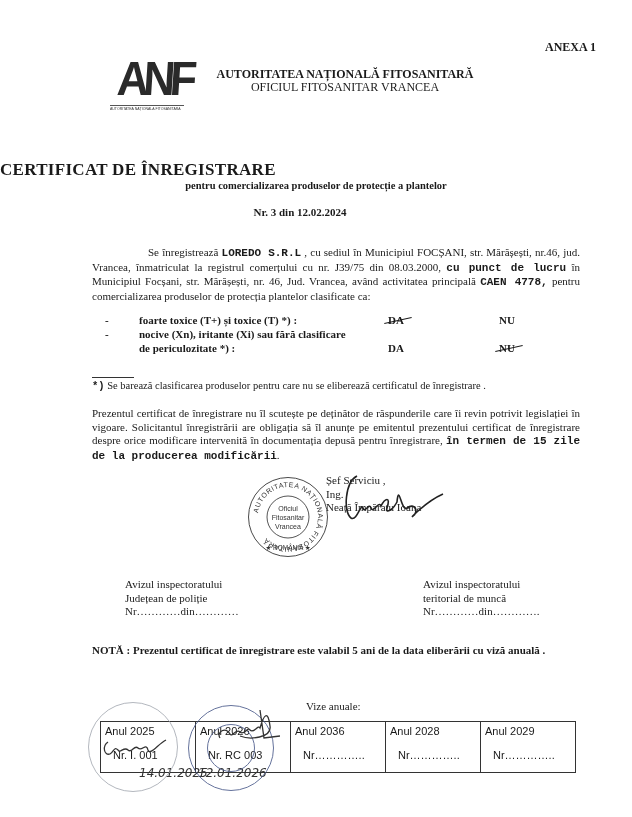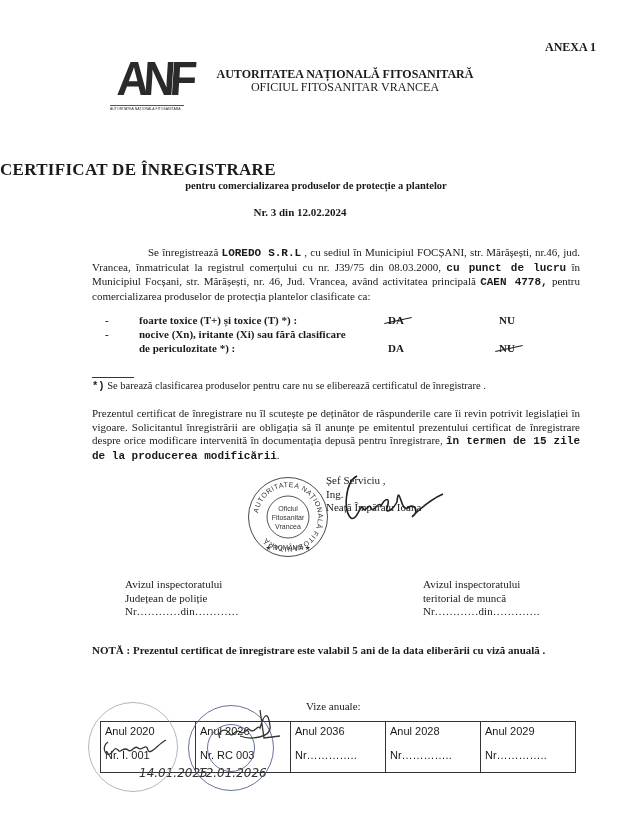--- a/index.html
+++ b/index.html
@@ -35,21 +35,21 @@
   .stamp { border:1.6px solid #4a4a4a; border-radius:50%; }
   .stamp-inner { border:1px solid #555; border-radius:50%; }
   .signer { left:326px; top:474px; font-size:11px; line-height:13.5px; }
   .sig { left:335px; top:472px; }
   .avizL { left:125px; top:578px; font-size:11px; line-height:13.5px; }
   .avizR { left:423px; top:578px; font-size:11px; line-height:13.5px; }
   .nota { left:92px; top:644px; font-size:11px; font-weight:bold; }
   .vize { left:306px; top:700px; font-size:11px; }
   table.visa { position:absolute; left:100px; top:721px; border-collapse:collapse; }
   table.visa td { border:1px solid #333; width:86px; height:46px; vertical-align:top; padding:2px 4px; font-size:11px; line-height:14px; font-family:"Liberation Sans", sans-serif; }
-  table.visa td .nrl { margin-top:10px; display:block; }
+  table.visa td .nrl { margin-top:10px; display:block;margin-left:8px; }
   .handw { font-family:"DejaVu Sans", sans-serif; font-style:italic; color:#333; }
 </style>
 </head>
 <body>
 
 <div class="abs annex">ANEXA 1</div>
 
 <div class="abs logo">
   <div class="logo-letters">ANF</div>
   <div class="logo-caption">AUTORITATEA NAȚIONALĂ FITOSANITARĂ</div>
@@ -117,21 +117,21 @@
 </div>
 
 <div class="abs nota">NOTĂ : Prezentul certificat de înregistrare este valabil 5 ani de la data eliberării cu viză anuală .</div>
 
 <div class="abs vize">Vize anuale:</div>
 
 <table class="visa">
   <tbody>
       <tr>
     <td style="position:relative;">
-      <span>Anul 2020</span>
+      <span>Anul 2025</span>
       <span class="nrl">Nr. I. 001</span>
       <span class="abs handw" style="left:2px; top:44px; font-size:12px;margin-left:36px;">14.01.2025</span>
     </td>
     <td style="position:relative;">
       <span>Anul 2026</span>
       <span class="nrl">Nr. RC 003</span>
       <span class="abs handw" style="left:2px; top:44px; font-size:12px;">12.01.2026</span>
     </td>
     <td>
       <span>Anul 2036</span>

